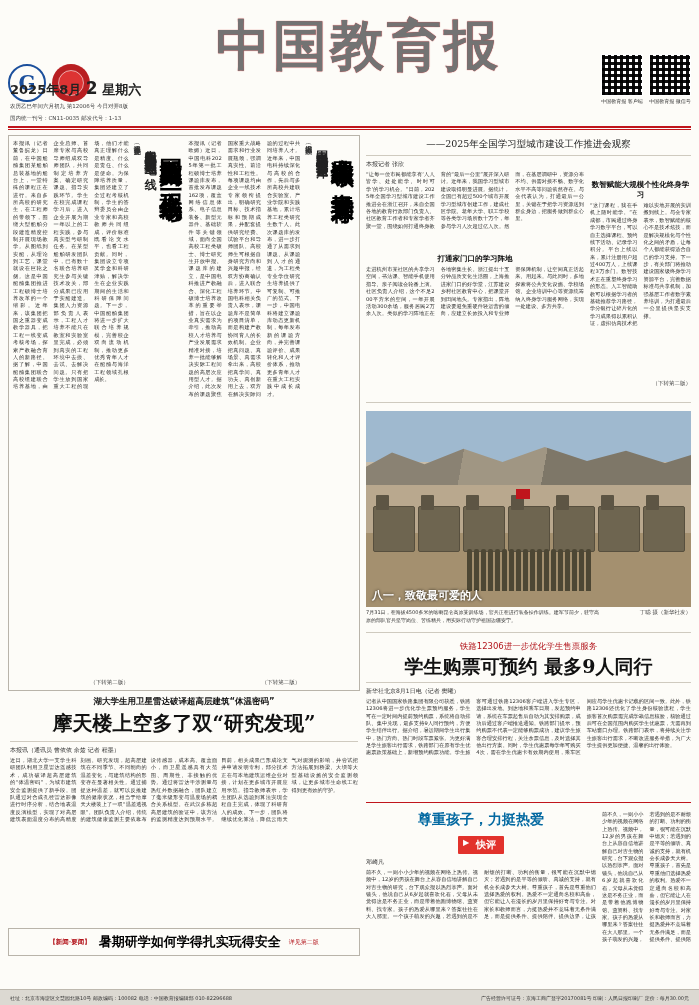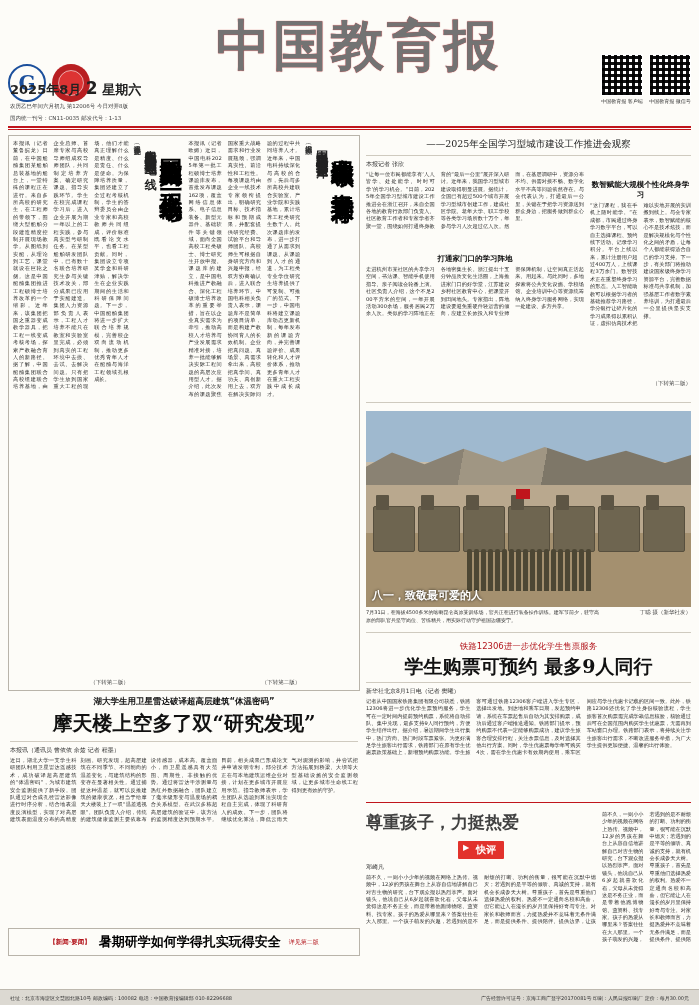--- a/index.html
+++ b/index.html
@@ -186,22 +186,22 @@
 
   
   .lm-kicker { font-size:8.5px; text-align:center; color:#111; font-weight:bold;}
   .lm-title {
     font-family:"DejaVu Serif",serif; font-weight:bold; font-size:20px;
     text-align:center; margin-top:2px; color:#111;
   }
 
   
   .comment-head {
-    font-family:"DejaVu Serif",serif; font-weight:bold; font-size:17px;
-    text-align:left; color:#404040;
+    font-family:"DejaVu Serif",serif; font-weight:bold; font-size:14px;
+    text-align:center; color:#0369a1;
   }
   .kuaiping {
     display:inline-block; background:#e2322c; color:#fff; font-weight:bold;
     font-size:10px; padding:2px 8px 2px 18px; position:relative; border-radius:1px;
   }
   .kuaiping:before {
     content:"▶"; position:absolute; left:5px; top:2px; font-size:8px;
   }
   .kp-wrap { text-align:center; margin:4px 0; }
 

